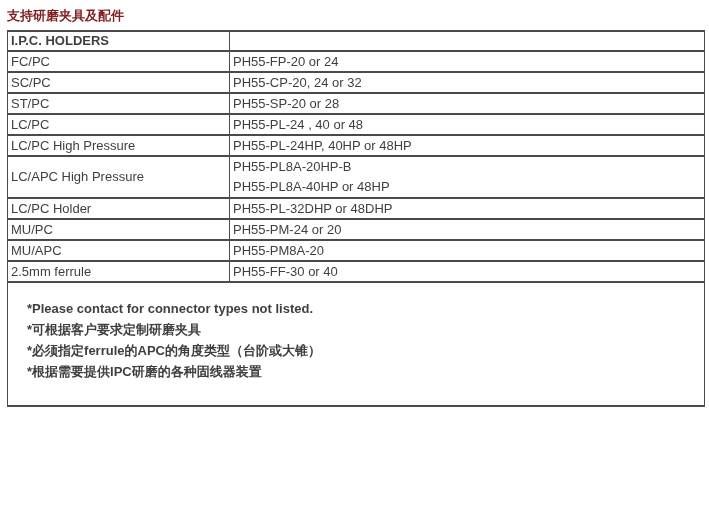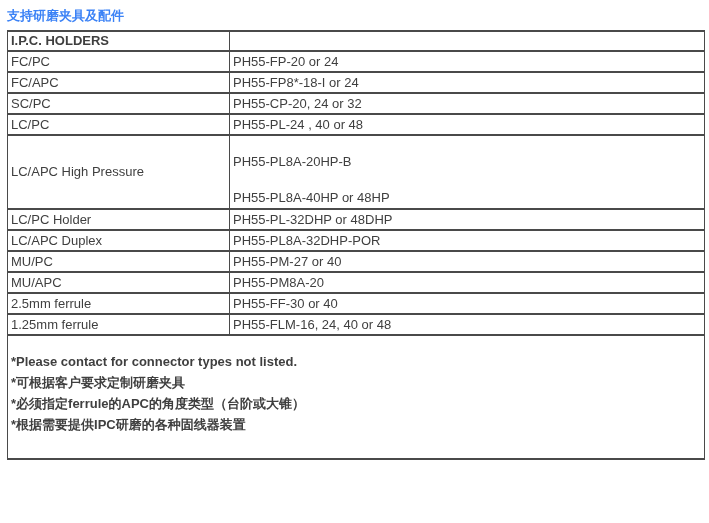--- a/index.html
+++ b/index.html
@@ -13,21 +13,21 @@
     overflow: hidden;
     position: relative;
     font-family: "Liberation Sans", "DejaVu Sans", sans-serif;
   }
   .page-title {
     position: absolute;
     left: 7px;
     top: 7px;
     font-size: 13px;
     font-weight: bold;
-    color: #3b82f6;
+    color: #7f1d1d;
     white-space: nowrap;
   }
   table.holders {
     position: absolute;
     left: 7px;
     top: 30px;
     width: 697px;
     border-collapse: collapse;
     table-layout: fixed;
   }
@@ -42,31 +42,32 @@
     color: #3f3f3f;
     height: 19px;
     vertical-align: middle;
     white-space: nowrap;
     overflow: hidden;
     line-height: 16px;
   }
   table.holders tr.hdr td { height: 18px; }
   table.holders td.b { font-weight: bold; }
   table.holders tr.dbl td { height: 40px; }
-  table.holders tr.dbl td.part-multi div { line-height: 20px; margin-top: 16px; }
+  table.holders tr.dbl td.part-multi div { line-height: 20px; }
   table.holders tr.notes-row td {
     height: 107px;
     vertical-align: top;
     padding-top: 15px;
     font-weight: bold;
     white-space: normal;
   }
   table.holders tr.notes-row td div {
     line-height: 21px;
     white-space: nowrap;
+    margin-left: 16px;
   }
 </style>
 </head>
 <body>
 
 <div class="page-title">支持研磨夹具及配件</div>
 
 <table class="holders">
   <colgroup>
       <col class="c-desc">
@@ -78,63 +79,59 @@
     <td class="b">I.P.C. HOLDERS</td>
     <td></td>
   </tr>
 
 
   <tr>
     <td>FC/PC</td>
     <td>PH55-FP-20 or 24</td>
   </tr>
   <tr>
-    <td>FC/APC</td>
-    <td>PH55-FP8*-18-I or 24</td>
-  </tr>
-  <tr>
     <td>SC/PC</td>
     <td>PH55-CP-20, 24 or 32</td>
   </tr>
   <tr>
+    <td>ST/PC</td>
+    <td>PH55-SP-20 or 28</td>
+  </tr>
+  <tr>
     <td>LC/PC</td>
     <td>PH55-PL-24 , 40 or 48</td>
+  </tr>
+  <tr>
+    <td>LC/PC High Pressure</td>
+    <td>PH55-PL-24HP, 40HP or 48HP</td>
   </tr>
 
   <tr class="dbl">
     <td>LC/APC High Pressure</td>
     <td class="part-multi">
       <div>PH55-PL8A-20HP-B</div>
       <div>PH55-PL8A-40HP or 48HP</div>
     </td>
   </tr>
 
   <tr>
     <td>LC/PC Holder</td>
     <td>PH55-PL-32DHP or 48DHP</td>
   </tr>
   <tr>
-    <td>LC/APC Duplex</td>
-    <td>PH55-PL8A-32DHP-POR</td>
-  </tr>
-  <tr>
     <td>MU/PC</td>
-    <td>PH55-PM-27 or 40</td>
+    <td>PH55-PM-24 or 20</td>
   </tr>
   <tr>
     <td>MU/APC</td>
     <td>PH55-PM8A-20</td>
   </tr>
   <tr>
     <td>2.5mm ferrule</td>
     <td>PH55-FF-30 or 40</td>
-  </tr>
-  <tr>
-    <td>1.25mm ferrule</td>
-    <td>PH55-FLM-16, 24, 40 or 48</td>
   </tr>
 
   <tr class="notes-row">
     <td colspan="2">
       <div>*Please contact for connector types not listed.</div>
       <div>*可根据客户要求定制研磨夹具</div>
       <div>*必须指定ferrule的APC的角度类型（台阶或大锥）</div>
       <div>*根据需要提供IPC研磨的各种固线器装置</div>
     </td>
   </tr>

